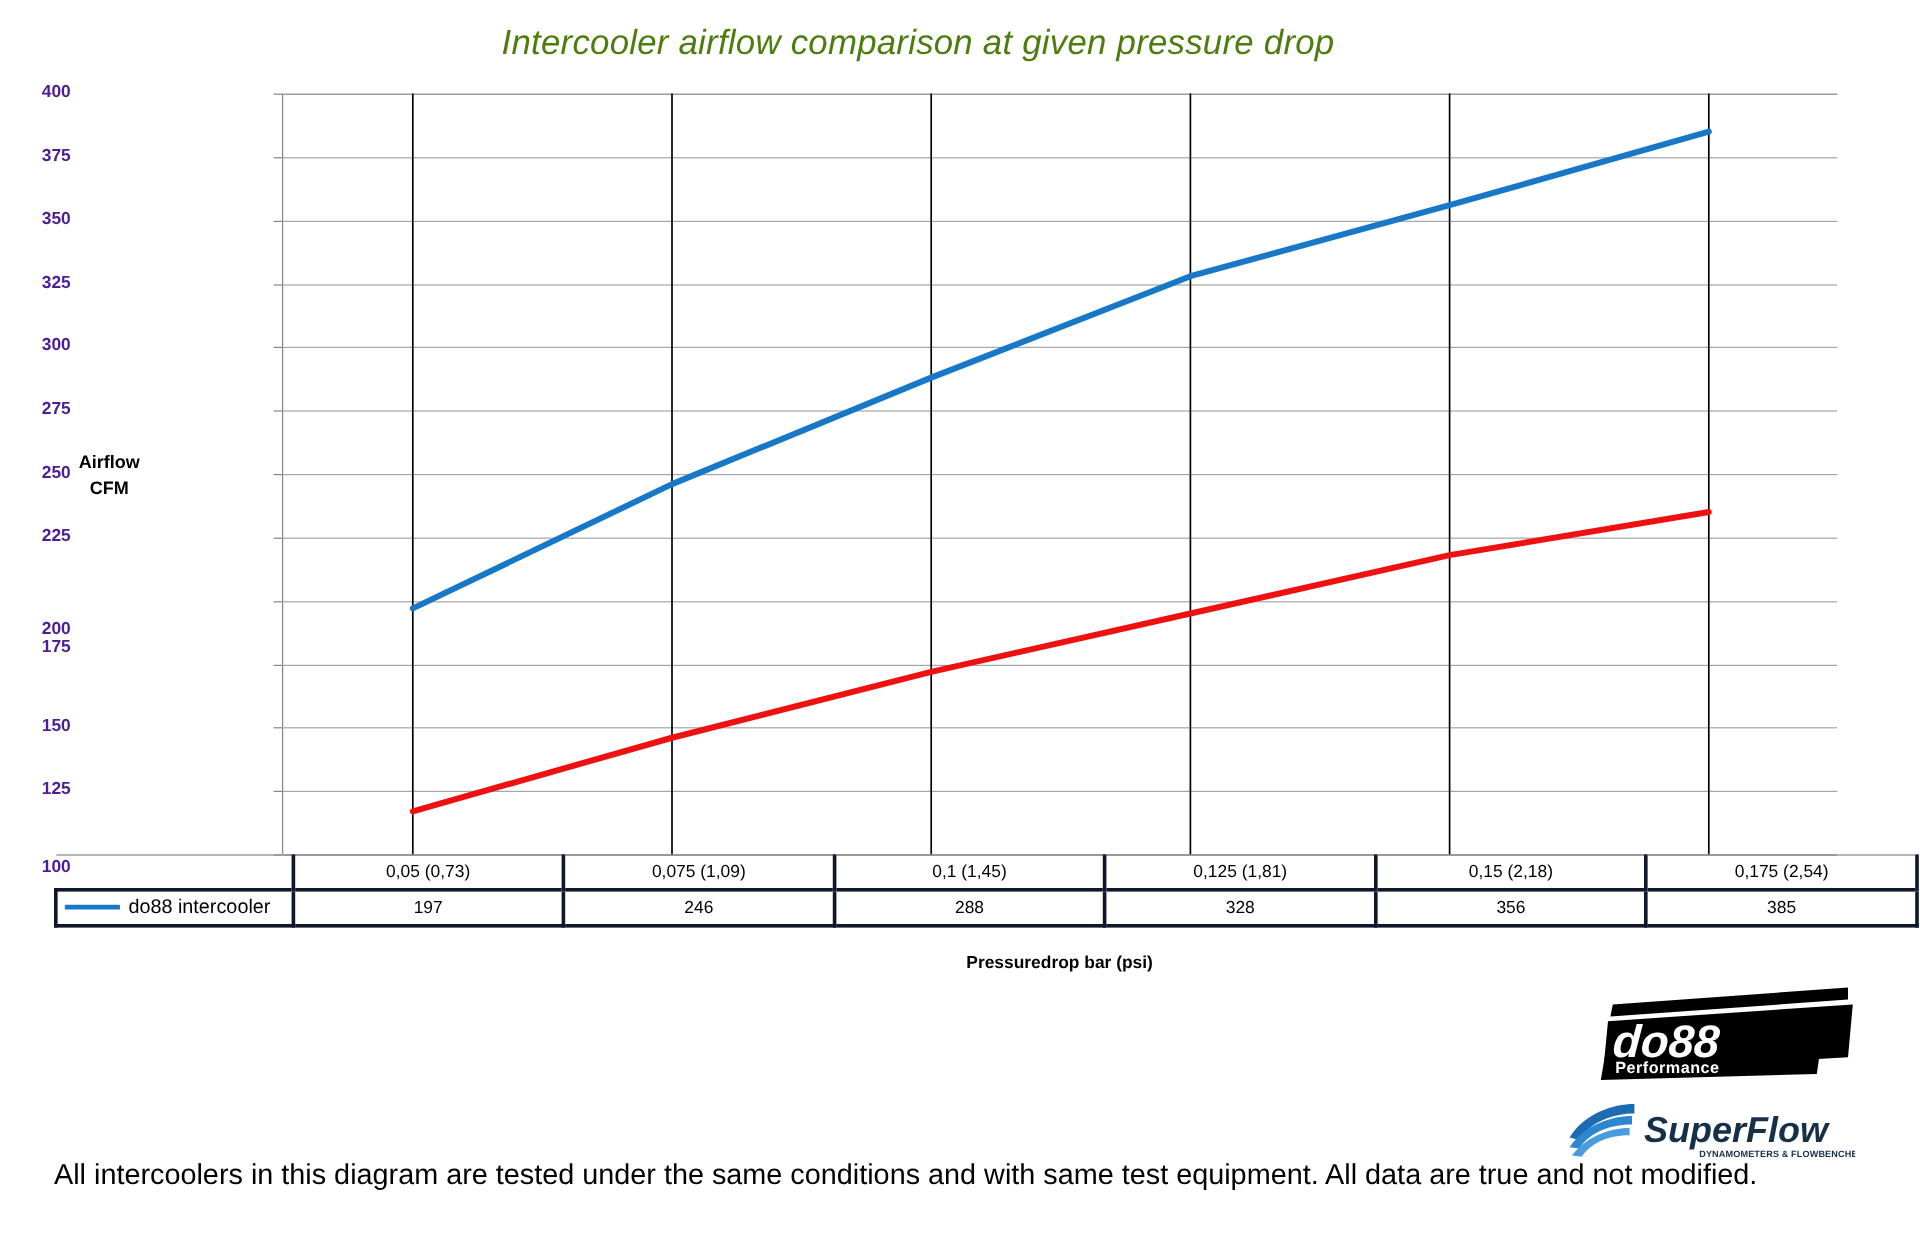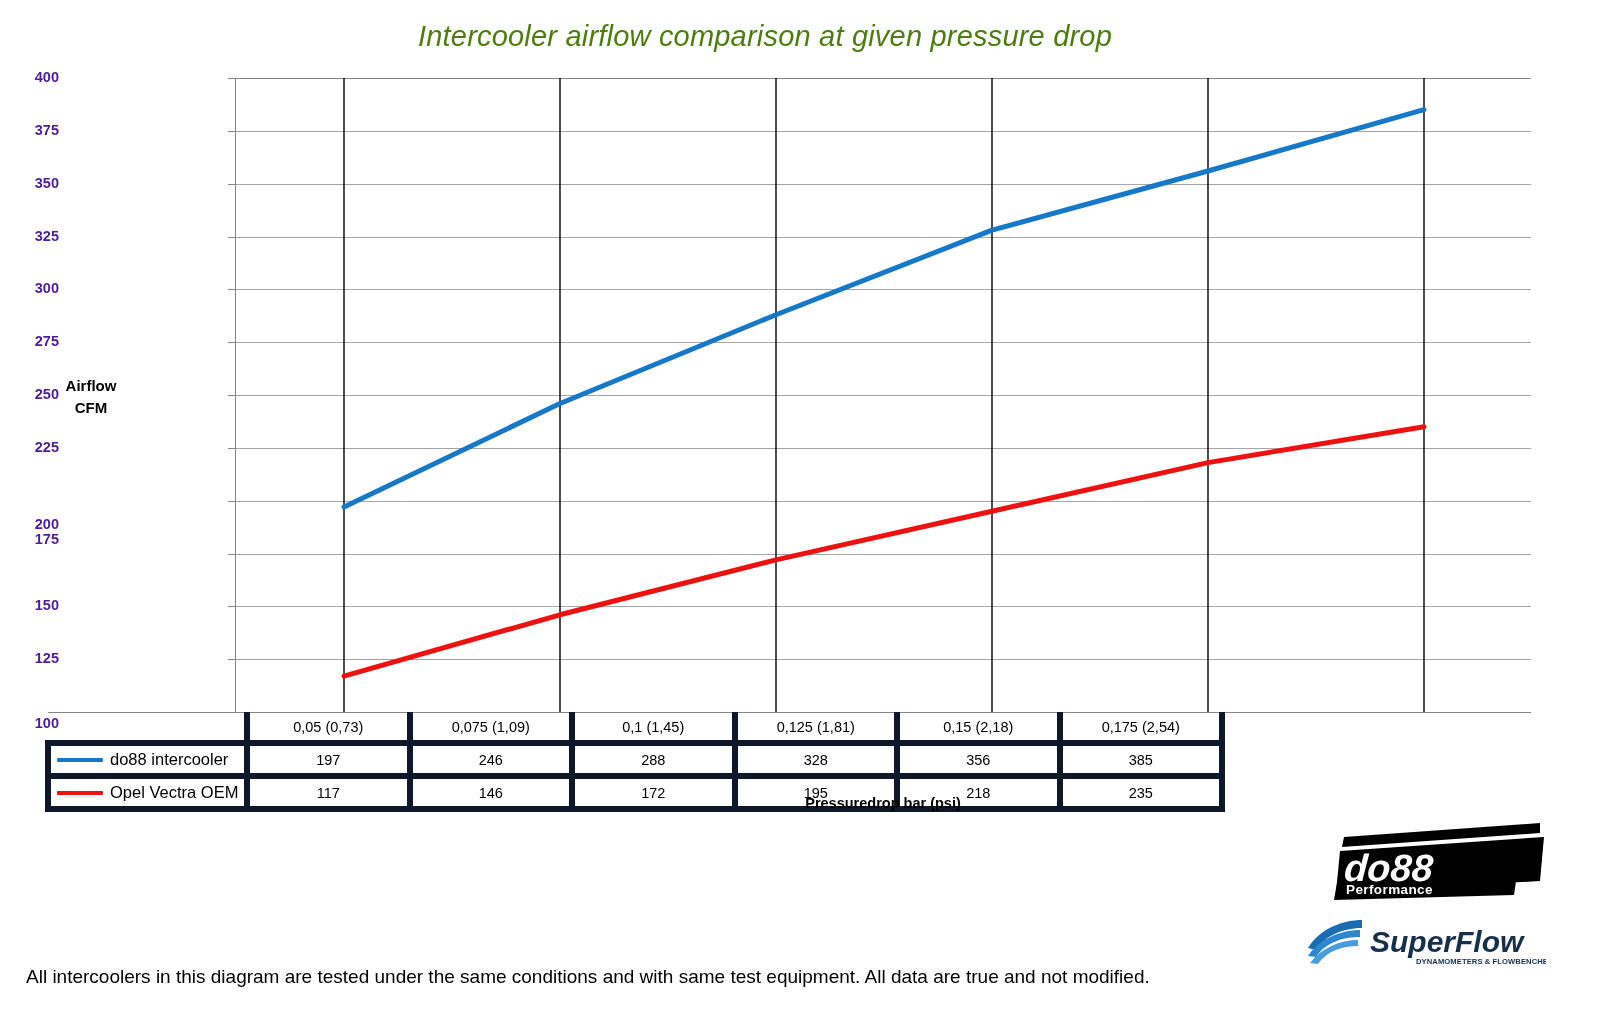--- a/index.html
+++ b/index.html
@@ -86,28 +86,28 @@
     position: absolute;
     left: 0; top: 0;
     overflow: visible;
   }
 
   
   #data-table {
     position: absolute;
     left: 45px;
     top: 712px;
-    width: 1180px;
+    width: 1554px;
     border-collapse: collapse;
     table-layout: fixed;
     font-size: 14.5px;
     border-radius: 14px;
   }
   #data-table td {
-    border: 6px solid #0f172a;
+    border: 3px solid #0f172a;
     height: 27px;
     text-align: center;
     vertical-align: middle;
     padding: 0;
     color: #000;
   }
   #data-table .legend-cell {
     width: 190px;
     text-align: left;
     padding-left: 6px;
@@ -140,23 +140,23 @@
     top: 795px;
     width: 1296px;
     text-align: center;
     font-size: 14.5px;
     font-weight: bold;
   }
 
   
   #footer-note {
     position: absolute;
-    left: 26px;
+    left: 45px;
     top: 966px;
-    font-size: 19px;
+    font-size: 24px;
     color: #000;
     white-space: nowrap;
     text-align: right;
   }
 
   
   #logo-do88 {
     position: absolute;
     left: 1318px;
     top: 815px;
@@ -250,29 +250,20 @@
       </tr>
       <tr>
         <td class="legend-cell"><span class="legend-swatch" style="background: rgb(24, 120, 200);"></span><span>do88 intercooler</span></td>
         <td>197</td>
         <td>246</td>
         <td>288</td>
         <td>328</td>
         <td>356</td>
         <td>385</td>
       </tr>
-      <tr>
-        <td class="legend-cell"><span class="legend-swatch" style="background: rgb(238, 17, 17);"></span><span>Opel Vectra OEM</span></td>
-        <td>117</td>
-        <td>146</td>
-        <td>172</td>
-        <td>195</td>
-        <td>218</td>
-        <td>235</td>
-      </tr>
     </tbody>
 </table>
 
 <div id="x-axis-title">Pressuredrop bar (psi)</div>
 
 <div id="footer-note">All intercoolers in this diagram are tested under the same conditions and with same test equipment. All data are true and not modified.</div>
 
 <svg id="logo-do88" viewBox="0 0 228 85">
   <g>
     <polygon points="26,22 222,8 222,18 24,32" fill="#000000"></polygon>

